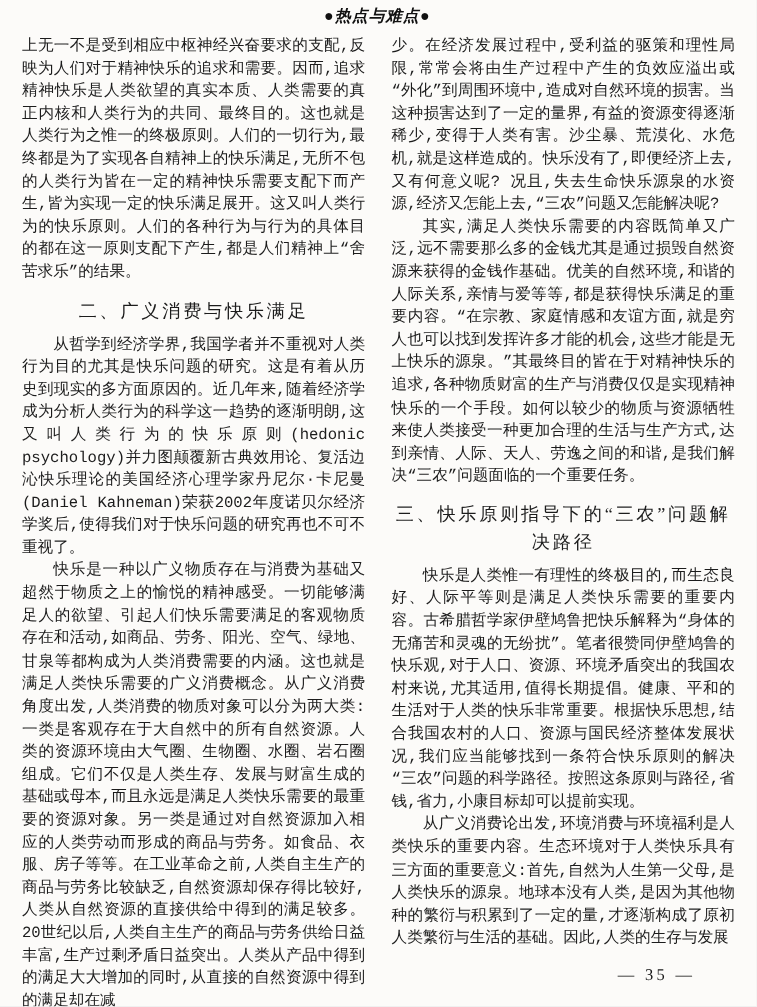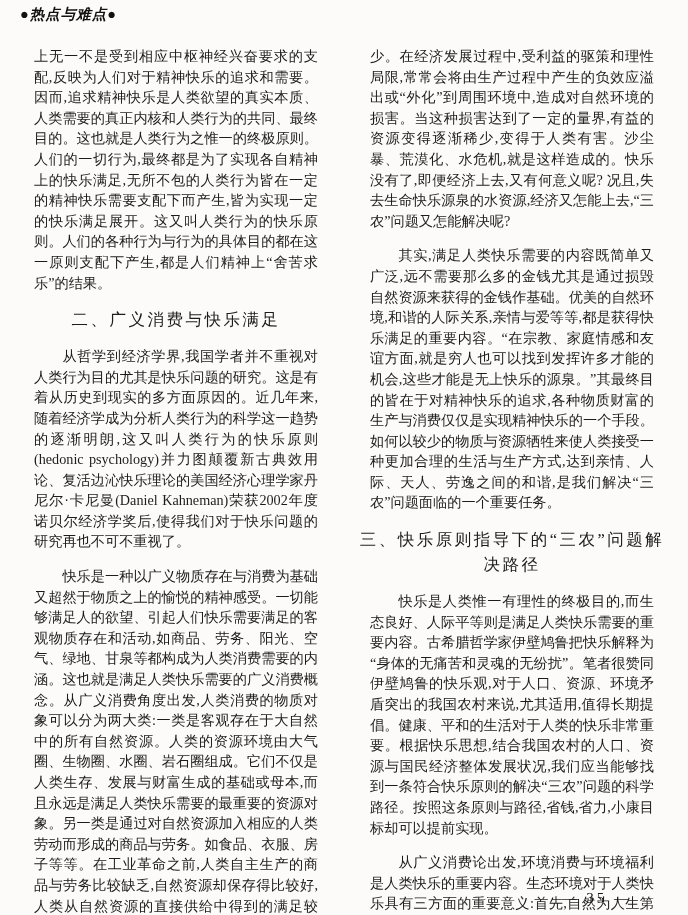--- a/index.html
+++ b/index.html
@@ -10,21 +10,21 @@
     margin: 0 auto;
     background: #fcfbf9;
     color: #1c1c1c;
     font-family: "Liberation Serif", "DejaVu Serif", serif;
     box-sizing: border-box;
     padding: 5px 20px 0 20px;
     overflow: hidden;
   }
   .header-row {
     height: 23px;
-    text-align: left;
+    text-align: center;
     padding-right: 2px;
   }
   .badge {
     display: inline-block;
     font-weight: bold;
     font-style: italic;
     font-size: 14.5px;
     letter-spacing: 1px;
     color: #111;
   }
@@ -32,39 +32,39 @@
     display: flex;
     gap: 24px;
     margin-top: 4px;
   }
   .col {
     width: 312px;
     font-size: 14.2px;
     line-height: 20.6px;
     text-align: justify;
   }
-  .para { text-indent: 2em; margin: 14px; }
+  .para { text-indent: 2em; margin: 0; font-family: Liberation Mono, monospace; }
   .para.cont { text-indent: 0; }
   .sec-heading {
     font-size: 16.5px;
     font-weight: normal;
     text-align: center;
     text-indent: 0;
     letter-spacing: 2.5px;
     line-height: 25px;
     margin: 11px 0 9px 0;
   }
   .subhead {
     font-weight: bold;
     text-indent: 2em;
     margin: 0;
   }
   .pageno {
     position: absolute;
-    bottom: 8px;
+    bottom: 19px;
     right: 56px;
     font-size: 15px;
     letter-spacing: 3px;
     color: #161616;
     text-align: right;
   }
 </style>
 </head>
 <body>
 

